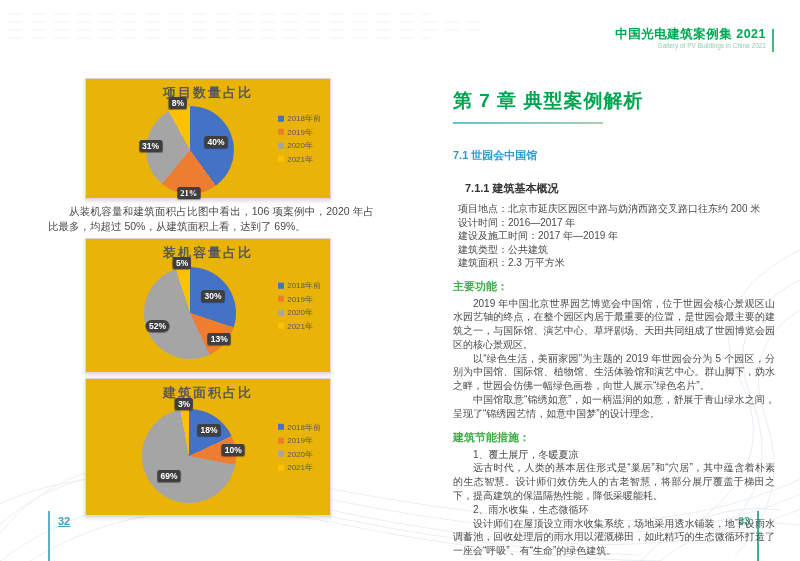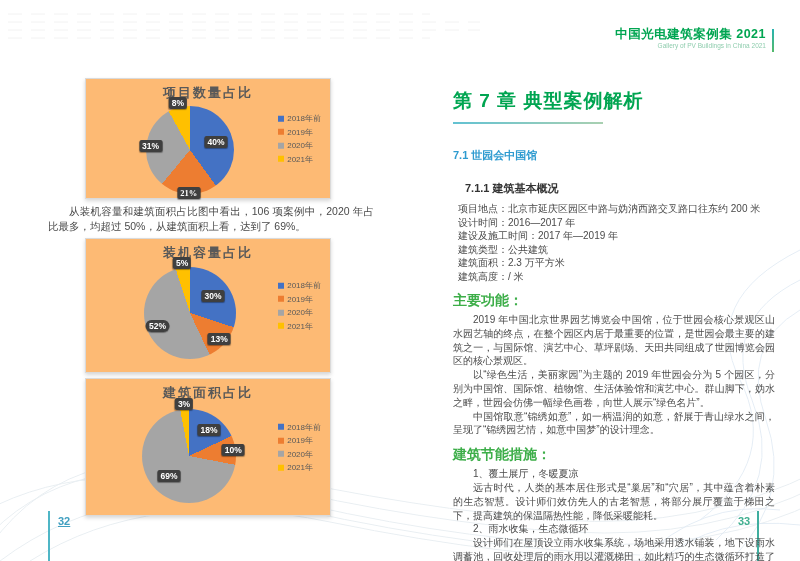--- a/index.html
+++ b/index.html
@@ -8,21 +8,21 @@
     font-family:"Liberation Sans","DejaVu Sans",sans-serif;color:#4a4a4a;
   }
   
   .bg-deco{position:absolute;left:0;top:0;width:800px;height:561px;pointer-events:none;}
   
   .header{position:absolute;top:27px;right:34px;text-align:right;}
   .header-title{color:#00a551;font-weight:bold;font-size:12.5px;letter-spacing:.5px;line-height:14px;}
   .header-sub{color:#8fcdae;font-size:6.5px;line-height:9px;}
   .header-bar{position:absolute;top:29px;right:26px;width:2px;height:23px;background:linear-gradient(#28b3b0,#54b96b);}
   
-  .chart-card{position:absolute;left:85px;width:246px;background:#fdba74;border:1px solid #dadada;
+  .chart-card{position:absolute;left:85px;width:246px;background:#eab308;border:1px solid #dadada;
     box-shadow:0 2px 4px rgba(0,0,0,.16);box-sizing:border-box;}
   #card1{top:78px;height:121px;}
   #card2{top:238px;height:135px;}
   #card3{top:378px;height:138px;}
   .chart-title{margin-top:5px;text-align:center;color:#595959;font-size:13px;font-weight:600;letter-spacing:2px;}
   .pie{position:absolute;border-radius:50%;}
   #pie0{width:88px;height:88px;left:60px;top:27px;}
   #pie1{width:92px;height:92px;left:58px;top:28px;}
   #pie2{width:94px;height:94px;left:56px;top:30px;}
   .pie-label{position:absolute;transform:translate(-50%,-50%);background:#3f3f3f;color:#ffffff;
@@ -40,21 +40,21 @@
   .page-rule-right{position:absolute;left:757px;top:511px;width:2px;height:50px;background:#3fae9f;}
   .page-num-right{position:absolute;left:738px;top:515px;font-size:11px;font-weight:bold;color:#3fae8f;}
   
   .right-page{position:absolute;left:453px;top:88px;width:322px;}
   .chapter-title{font-size:19px;font-weight:bold;color:#00a551;letter-spacing:1px;margin:0 0 8px 0;}
   .chapter-underline{width:150px;height:2px;background:linear-gradient(90deg,#63c2d2,#a9d0b1);margin-bottom:24px;}
   .section-title{font-size:11px;font-weight:bold;color:#2e9bd0;margin:0 0 18px 0;}
   .subsection-title{font-size:11px;font-weight:bold;color:#333333;margin:0 0 6px 12px;}
   .info-block{margin-left:5px;}
   .info-line{font-size:10px;line-height:13.5px;color:#4a4a4a;}
-  .green-heading{font-size:14px;font-weight:bold;color:#3dae49;margin:9px 0 3px 0;}
+  .green-heading{font-size:11px;font-weight:bold;color:#3dae49;margin:9px 0 3px 0;}
   .para{font-size:10px;line-height:13.8px;color:#4a4a4a;text-indent:2em;text-align:justify;margin:0;}
   .item-title{font-size:10px;line-height:13.8px;color:#4a4a4a;text-indent:2em;margin:0;}
 </style>
 </head>
 <body>
 
 <svg class="bg-deco" viewBox="0 0 800 561">
   <g stroke="#ececec" stroke-width="1" fill="none" stroke-dasharray="14 9" opacity="0.7">
     <line x1="8" y1="14" x2="430" y2="14"></line>
     <line x1="8" y1="22" x2="480" y2="22"></line>
@@ -179,21 +179,20 @@
   <div class="chapter-underline"></div>
   <h2 class="section-title">7.1 世园会中国馆</h2>
   <h3 class="subsection-title">7.1.1 建筑基本概况</h3>
 
   <div class="info-block">
     <div class="info-line">项目地点：北京市延庆区园区中路与妫汭西路交叉路口往东约 200 米</div>
     <div class="info-line">设计时间：2016—2017 年</div>
     <div class="info-line">建设及施工时间：2017 年—2019 年</div>
     <div class="info-line">建筑类型：公共建筑</div>
     <div class="info-line">建筑面积：2.3 万平方米</div>
-    <div class="info-line">建筑高度：/ 米</div>
   </div>
 
   <div class="green-heading">主要功能：</div>
   <p class="para">2019 年中国北京世界园艺博览会中国馆，位于世园会核心景观区山水园艺轴的终点，在整个园区内居于最重要的位置，是世园会最主要的建筑之一，与国际馆、演艺中心、草坪剧场、天田共同组成了世园博览会园区的核心景观区。</p>
   <p class="para">以“绿色生活，美丽家园”为主题的 2019 年世园会分为 5 个园区，分别为中国馆、国际馆、植物馆、生活体验馆和演艺中心。群山脚下，妫水之畔，世园会仿佛一幅绿色画卷，向世人展示“绿色名片”。</p>
   <p class="para">中国馆取意“锦绣如意”，如一柄温润的如意，舒展于青山绿水之间，呈现了“锦绣园艺情，如意中国梦”的设计理念。</p>
 
   <div class="green-heading">建筑节能措施：</div>
   <p class="item-title">1、覆土展厅，冬暖夏凉</p>
   <p class="para">远古时代，人类的基本居住形式是“巢居”和“穴居”，其中蕴含着朴素的生态智慧。设计师们效仿先人的古老智慧，将部分展厅覆盖于梯田之下，提高建筑的保温隔热性能，降低采暖能耗。</p>

